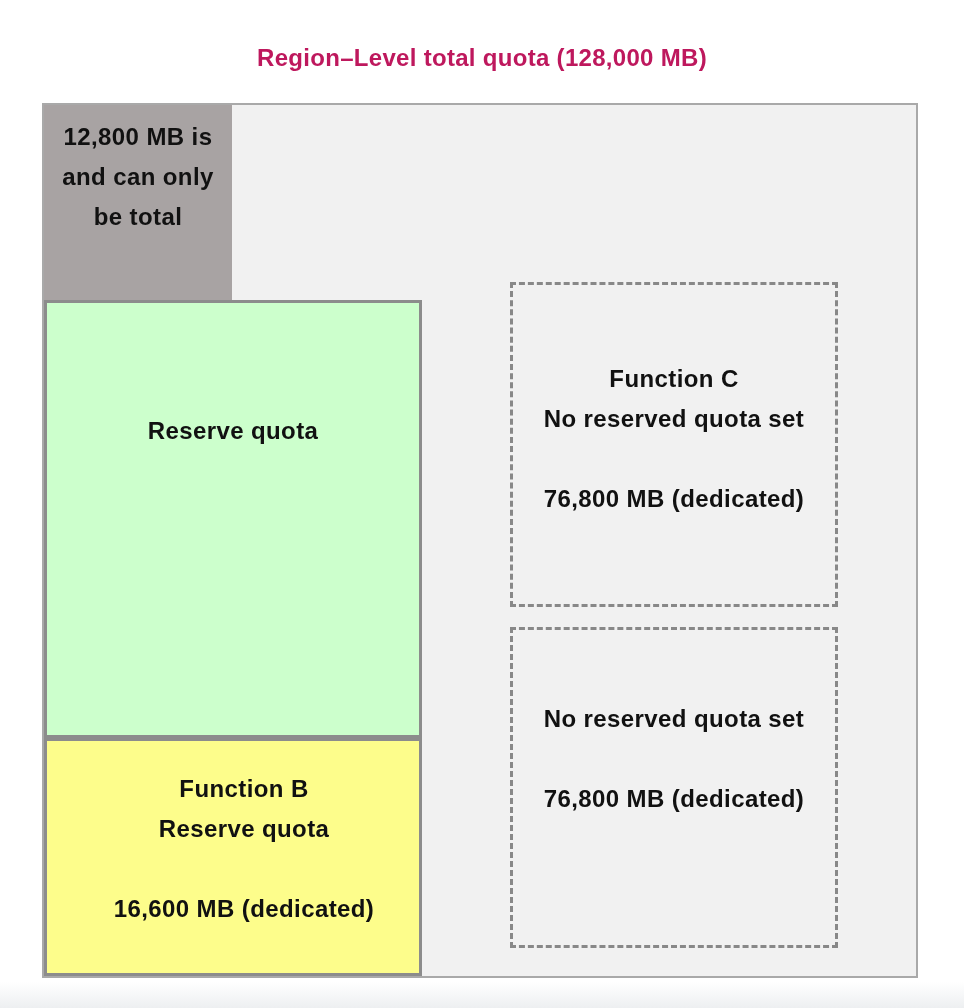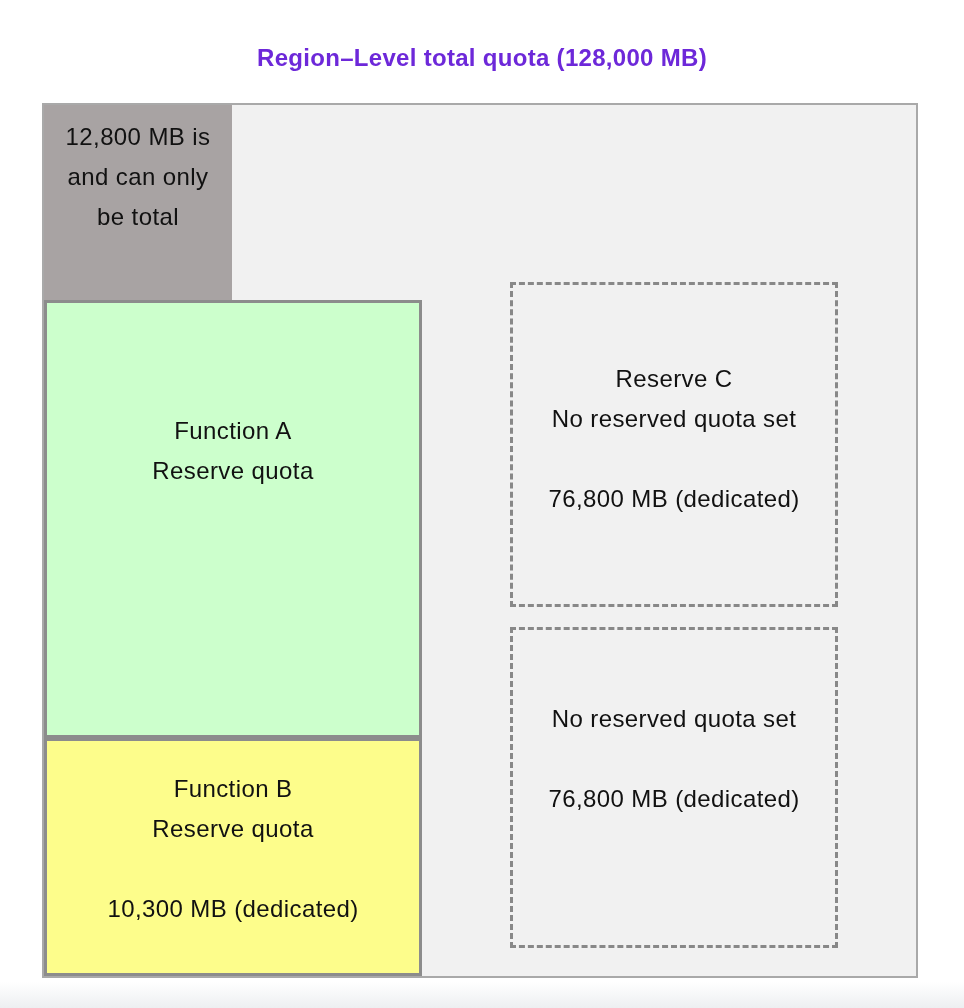--- a/index.html
+++ b/index.html
@@ -1,32 +1,32 @@
 <!DOCTYPE html>
 <html><head>
 <meta charset="utf-8">
 <style>
-  * { margin: 0; padding: 0; box-sizing: border-box; }
+  * { margin: 0; padding: 0; box-sizing: border-box; font-weight: bold; }
   html, body {
     width: 964px; height: 1008px;
     background: #ffffff;
     font-family: "Liberation Sans", sans-serif;
     color: #111111;
     overflow: hidden;
     position: relative;
   }
   .title {
     position: absolute;
     left: 0; top: 44px;
     width: 964px;
     text-align: center;
     font-size: 24px;
     font-weight: 600;
     letter-spacing: 0.3px;
-    color: #6d28d9;
+    color: #be185d;
   }
   .container {
     position: absolute;
     left: 42px; top: 103px;
     width: 876px; height: 875px;
     background: #f1f1f1;
     border: 2px solid #a9a9a9;
   }
   .box { position: absolute; }
   .box-text {
@@ -53,21 +53,21 @@
     border: 3px solid #8c8c8c;
   }
   .func-a .box-text { top: 108px; }
 
   .func-b {
     left: 0; top: 633px;
     width: 378px; height: 238px;
     background: #fdfd8b;
     border: 3px solid #8c8c8c;
   }
-  .func-b .box-text { top: 28px; }
+  .func-b .box-text { top: 28px; margin-left: 11px; }
 
   .func-c {
     left: 466px; top: 177px;
     width: 328px; height: 325px;
     border: 3px dashed #888888;
     background: transparent;
   }
   .func-c .box-text { top: 74px; }
 
   .func-d {
@@ -95,38 +95,37 @@
   <div class="box unallocable">
     <div class="box-text">
       <div class="box-line">12,800 MB is</div>
       <div class="box-line">and can only</div>
       <div class="box-line">be total</div>
     </div>
   </div>
 
   <div class="box func-a">
     <div class="box-text">
-      <div class="box-line">Function A</div>
       <div class="box-line">Reserve quota</div>
       <div class="box-line blank"></div>
     </div>
   </div>
 
   <div class="box func-b">
     <div class="box-text">
       <div class="box-line">Function B</div>
       <div class="box-line">Reserve quota</div>
       <div class="box-line blank"></div>
-      <div class="box-line">10,300 MB (dedicated)</div>
+      <div class="box-line">16,600 MB (dedicated)</div>
     </div>
   </div>
 
   <div class="box func-c">
     <div class="box-text">
-      <div class="box-line">Reserve C</div>
+      <div class="box-line">Function C</div>
       <div class="box-line">No reserved quota set</div>
       <div class="box-line blank"></div>
       <div class="box-line">76,800 MB (dedicated)</div>
     </div>
   </div>
 
   <div class="box func-d">
     <div class="box-text">
       <div class="box-line">No reserved quota set</div>
       <div class="box-line blank"></div>

